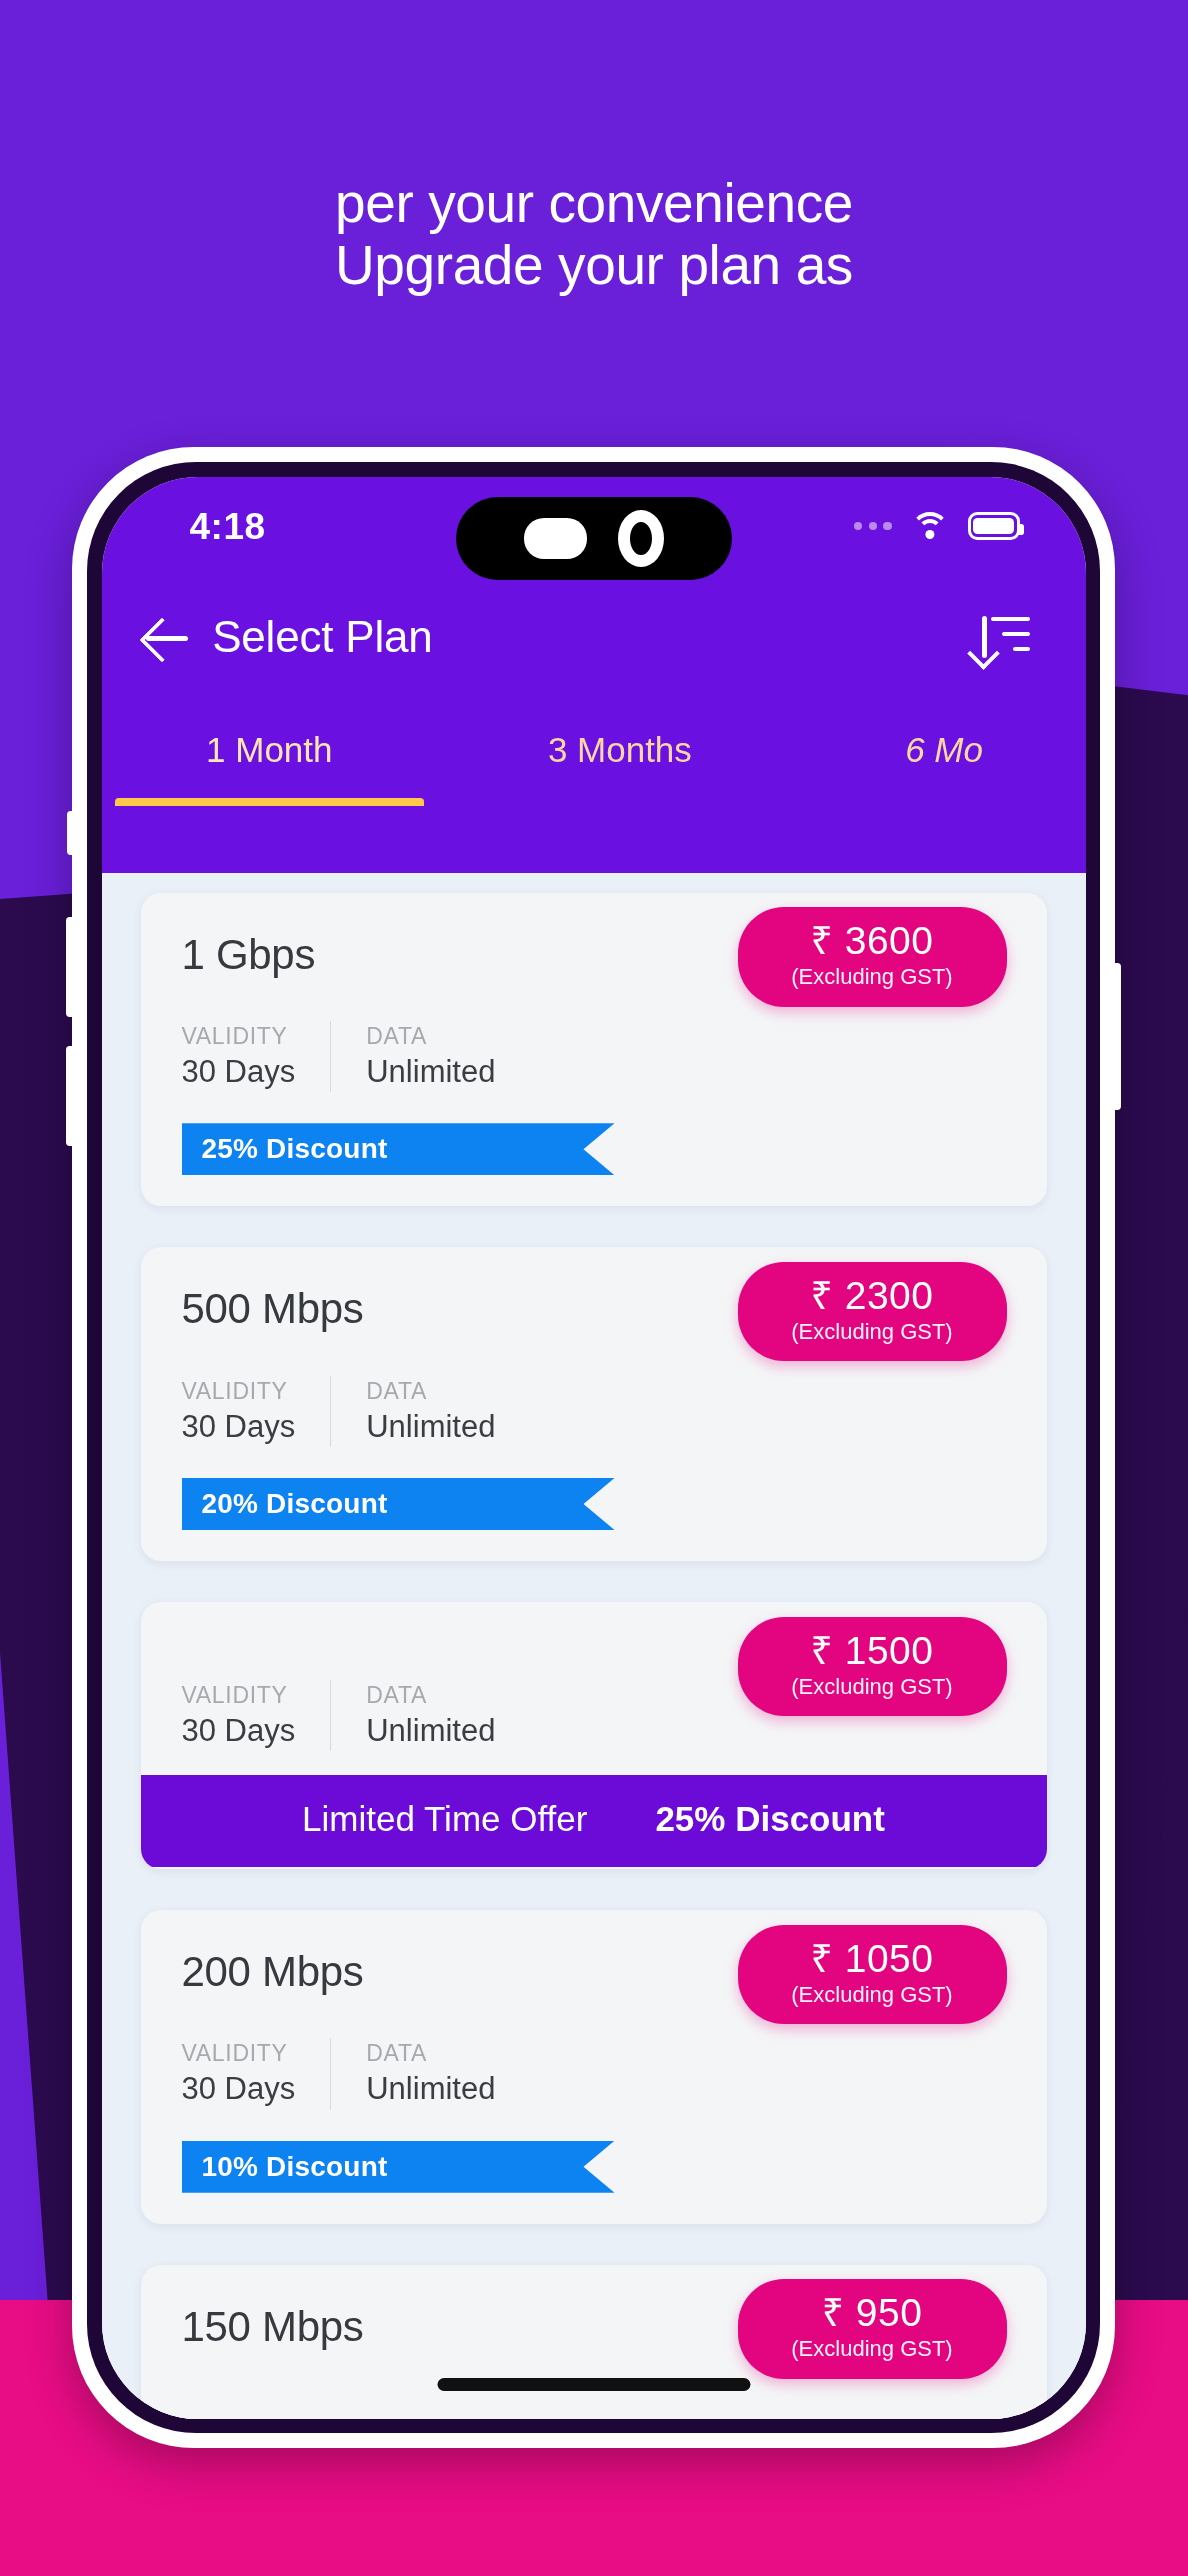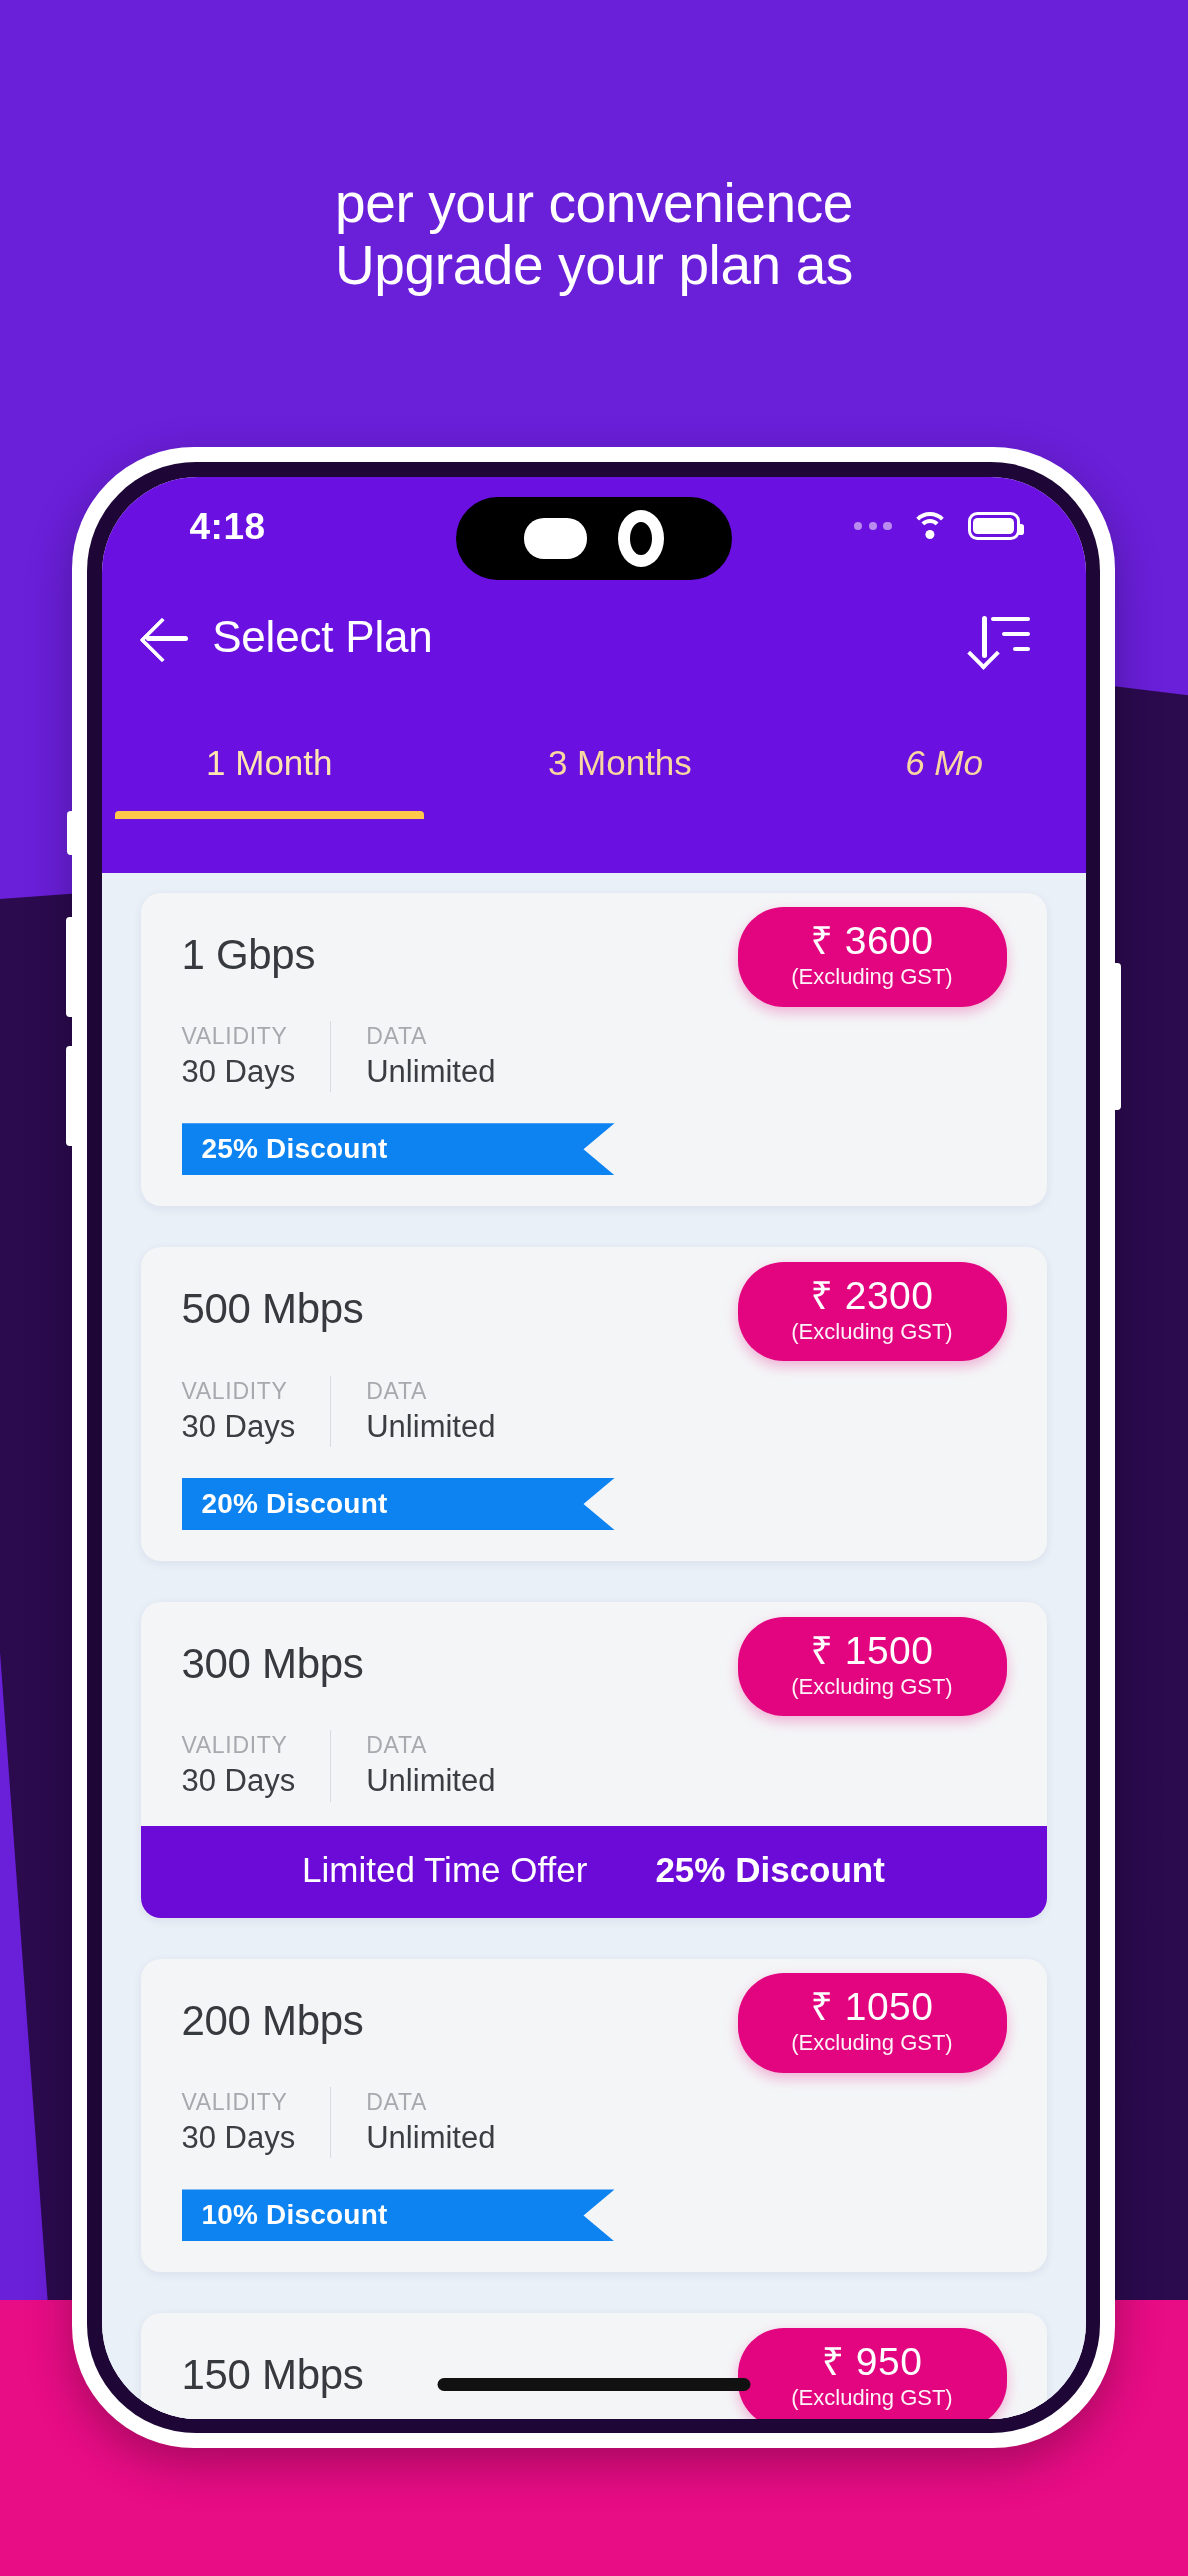--- a/index.html
+++ b/index.html
@@ -166,21 +166,21 @@
     border-left:4.6px solid #fff; border-bottom:4.6px solid #fff;
     transform:rotate(-45deg);
   }
   .sort-icon .ln{ position:absolute; background:#fff; height:4.6px; border-radius:2.8px; right:3.7px; }
   .sort-icon .ln1{ top:8.3px;  width:39px; }
   .sort-icon .ln2{ top:23px; width:28px; }
   .sort-icon .ln3{ top:38px; width:16.6px; }
 
   
   .tabs{
-    position:absolute; left:0; right:0; top:230px; height:112px;
+    position:absolute; left:0; right:0; top:217px; height:112px;
     display:flex; align-items:center;gap:15px;
   }
   .tab{
     position:relative; color:#F9D7A0; font-size:35px; font-weight:400;
     white-space:nowrap; cursor:pointer; height:100%;
     display:flex; align-items:center; justify-content:center;
   }
   .tab.t1{ width:350px; }
   .tab.t2{ width:350px; }
   .tab.t3{ width:295px;font-style:italic; }
@@ -380,21 +380,20 @@
             <div class="meta-value">Unlimited</div>
           </div>
         </div>
         <div class="ribbon-wrap">
           <div class="ribbon">20% Discount</div>
         </div>
       </div>
 
       <div class="plan-card">
         <div class="plan-top">
-          <div class="plan-speed">300 Mbps</div>
           <div class="price-pill">
             <div class="price-main">₹ 1500</div>
             <div class="price-sub">(Excluding GST)</div>
           </div>
         </div>
         <div class="meta-row">
           <div class="meta-block">
             <div class="meta-label">VALIDITY</div>
             <div class="meta-value">30 Days</div>
           </div>

